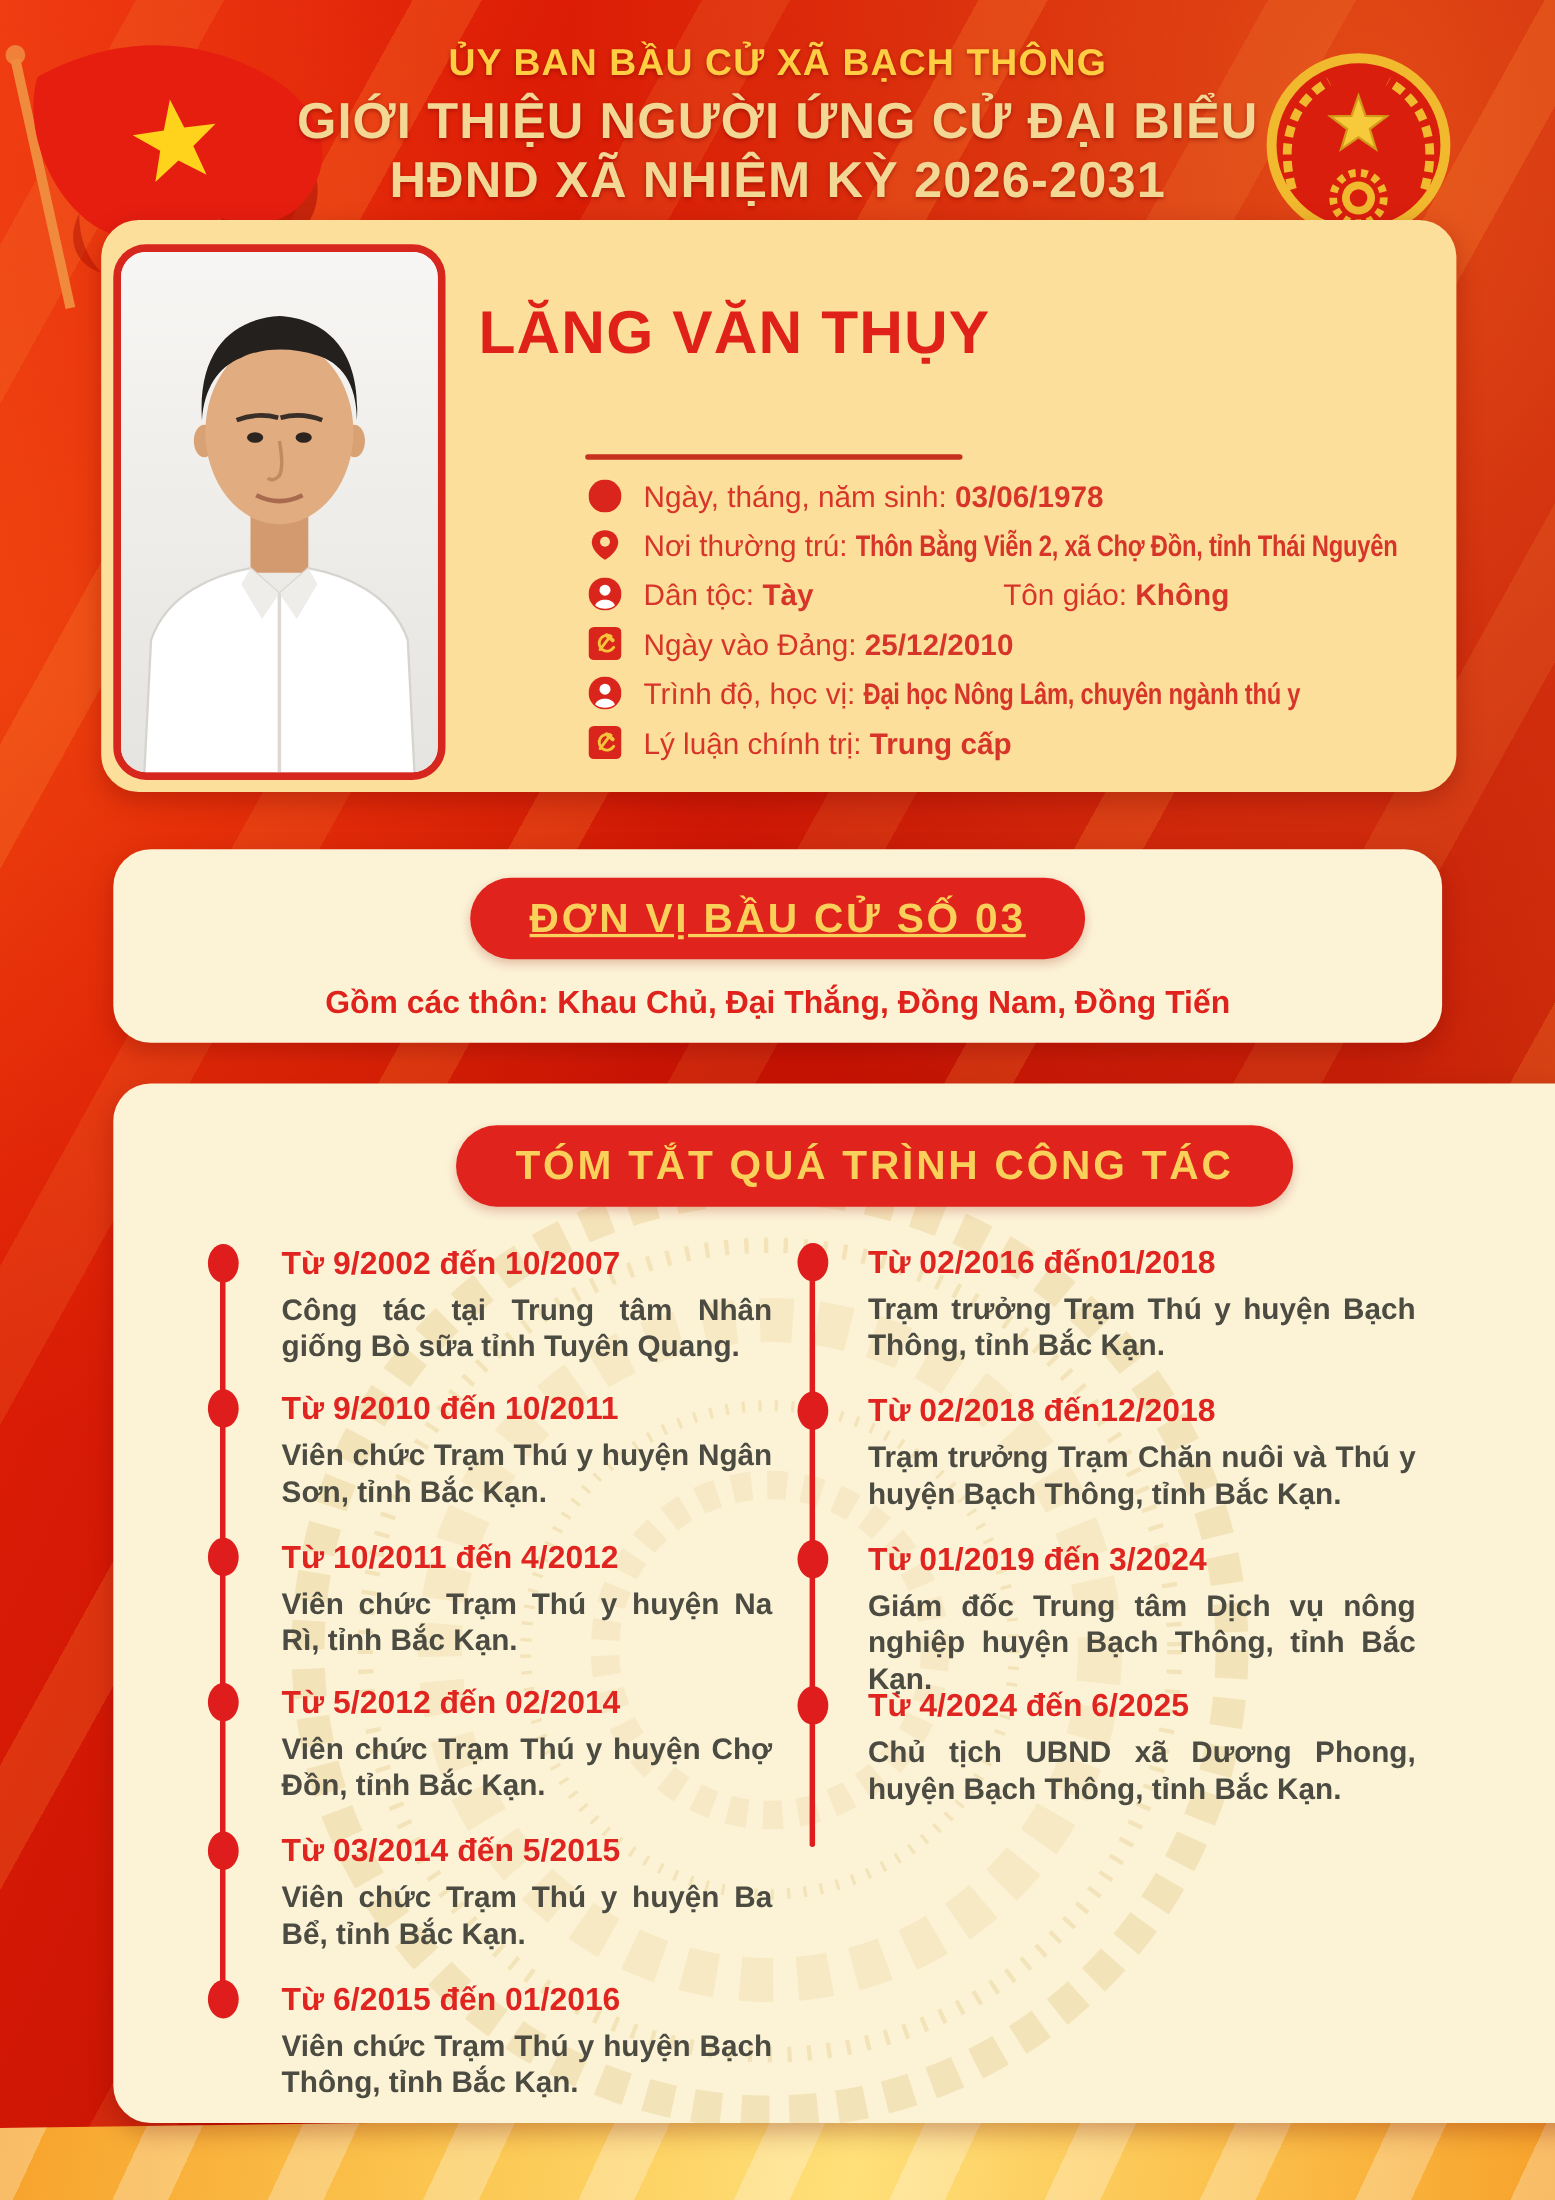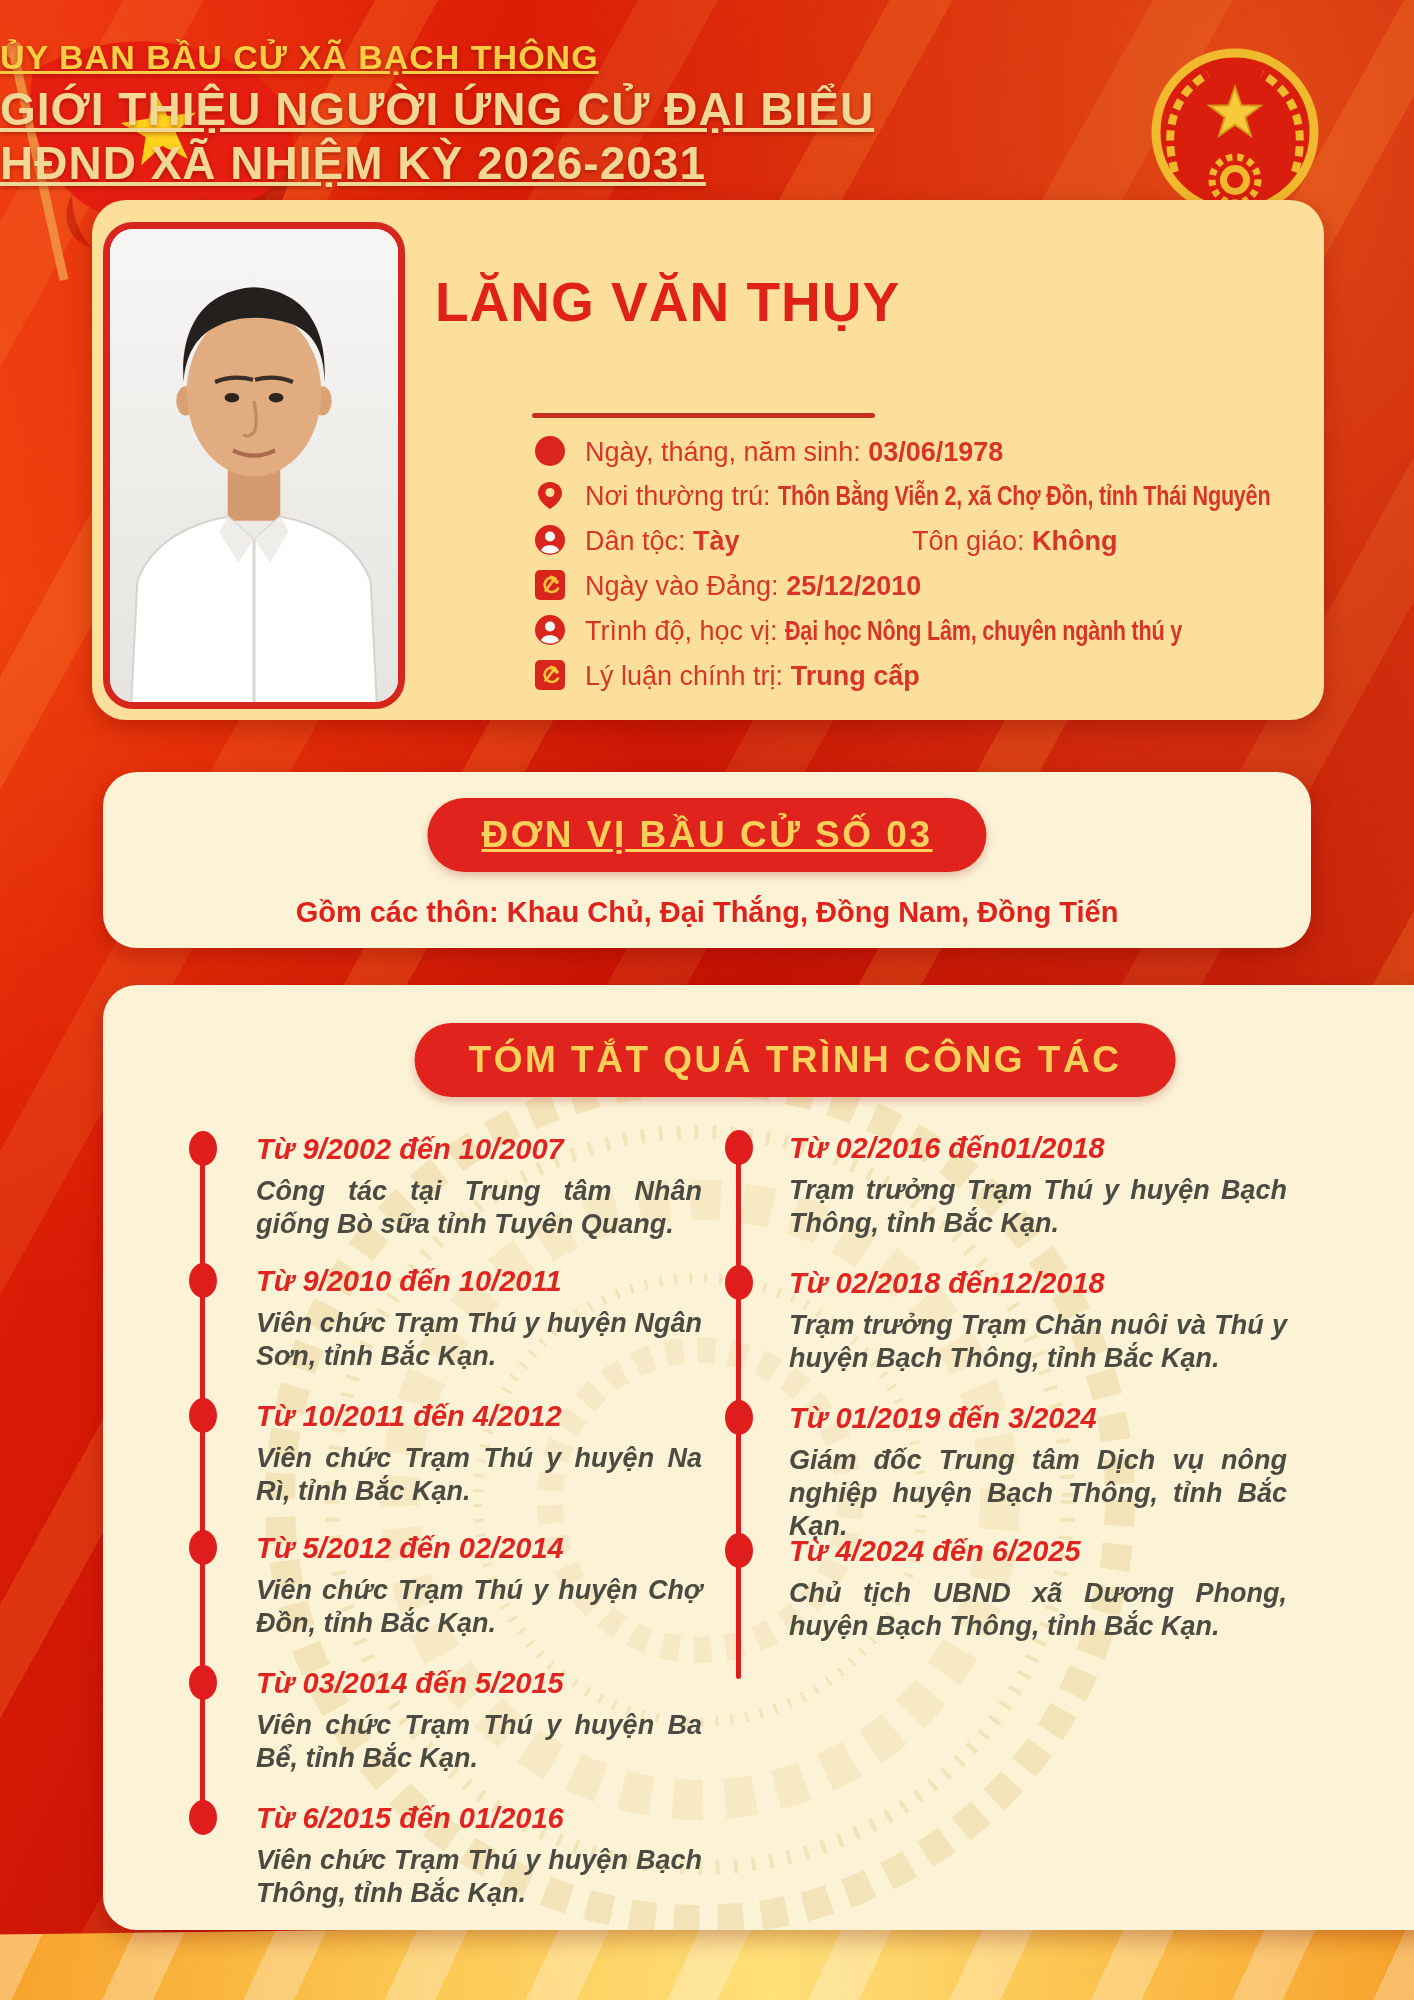--- a/index.html
+++ b/index.html
@@ -14,22 +14,22 @@
   .rays{position:absolute;inset:-200px;pointer-events:none;
     background:repeating-linear-gradient(119deg,
       transparent 0 150px, rgba(255,150,55,.22) 150px 205px,
       transparent 205px 380px, rgba(255,175,75,.13) 380px 450px);
     z-index:0;}
   .gold-band{position:absolute;left:0;top:1916px;width:1414px;height:84px;z-index:1;
     background:linear-gradient(98deg,#f7a22b 0%,#fbc54f 28%,#ffe079 55%,#fbbf4a 80%,#f7a22b 100%);
     clip-path:polygon(0 22%,100% 0,100% 100%,0 100%);}
   .gold-band:after{content:"";position:absolute;inset:0;
     background:repeating-linear-gradient(115deg,rgba(255,255,255,.28) 0 46px,transparent 46px 128px);}
-  .hdr{position:absolute;left:0;width:100%;font-weight:bold;z-index:2;
-    text-shadow:0 2px 4px rgba(110,0,0,.45);text-decoration:underline;}
+  .hdr{position:absolute;left:0;width:100%;text-align:center;font-weight:bold;z-index:2;
+    text-shadow:0 2px 4px rgba(110,0,0,.45);}
   .hdr-committee{top:38px;font-size:34px;color:#ffce43;letter-spacing:1px;}
   .hdr-t1{top:82px;font-size:46px;color:#f2d795;letter-spacing:1px;}
   .hdr-t2{top:136px;font-size:46px;color:#f2d795;letter-spacing:1px;}
   .flag{position:absolute;left:0;top:12px;z-index:1;}
   .emblem{position:absolute;left:1150px;top:44px;z-index:1;}
   .card{position:absolute;z-index:2;border-radius:34px;box-shadow:0 8px 22px rgba(110,0,0,.30);}
   .card1{left:92px;top:200px;width:1232px;height:520px;background:#fcdf9b;}
   .card2{left:103px;top:772px;width:1208px;height:176px;background:#fcf3d7;}
   .card3{left:103px;top:985px;width:1384px;height:945px;background:#fcf3d7;overflow:hidden;}
   .photo-frame{position:absolute;left:11px;top:22px;width:288px;height:473px;background:#fff;
@@ -50,21 +50,21 @@
     font-weight:bold;font-size:37px;letter-spacing:2.5px;border-radius:48px;padding:16px 54px;
     white-space:nowrap;box-shadow:0 4px 10px rgba(150,20,0,.25);}
   .c2pill{top:26px;text-decoration:underline;}
   .c2desc{position:absolute;top:124px;left:0;width:100%;text-align:center;font-size:29px;
     font-weight:bold;color:#df231c;}
   .c3pill{top:38px;}
   .wm{position:absolute;left:157px;top:75px;width:880px;height:880px;opacity:.5;z-index:0;}
   .tline{position:absolute;width:5px;background:#e01d1d;border-radius:3px;z-index:1;}
   .tlL{left:97px;top:160px;height:672px;}
   .tlR{left:633px;top:160px;height:534px;}
-  .entry{position:absolute;z-index:2;font-style:italic;}
+  .entry{position:absolute;z-index:2;}
   .entry .dot{position:absolute;width:28px;height:35px;border-radius:50%;background:#e01d1d;top:-2px;}
   .eL{left:153px;width:446px;}  .eL .dot{left:-67px;}
   .eR{left:686px;width:498px;}  .eR .dot{left:-64px;}
   .period{font-size:29px;font-weight:bold;color:#e02520;}
   .detail{margin-top:9px;font-size:27px;font-weight:bold;color:#4c4b42;line-height:33px;text-align:justify;}
 </style>
 </head>
 <body>
 
 <div class="poster">

